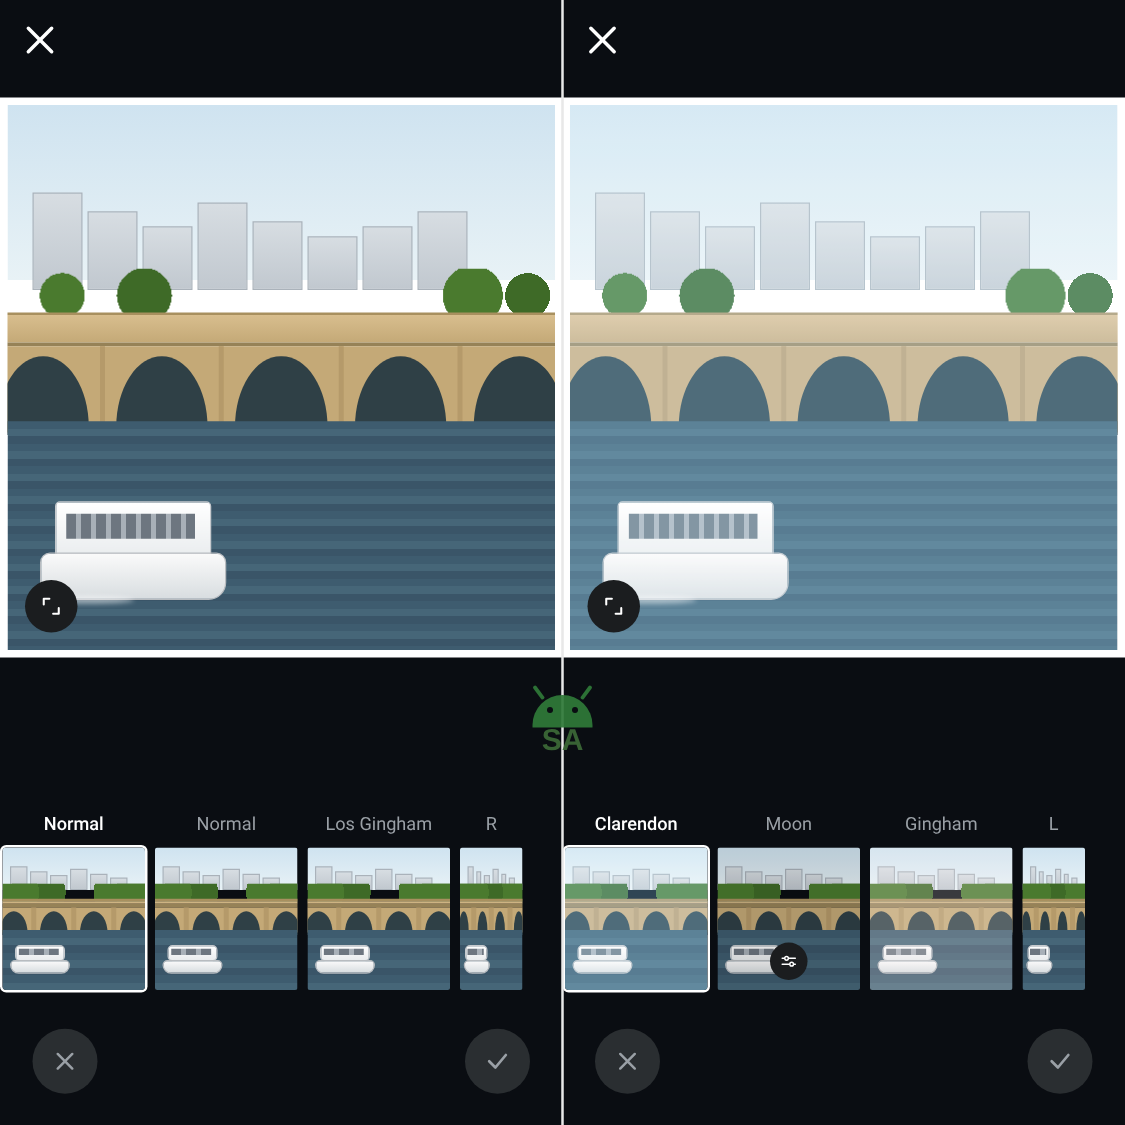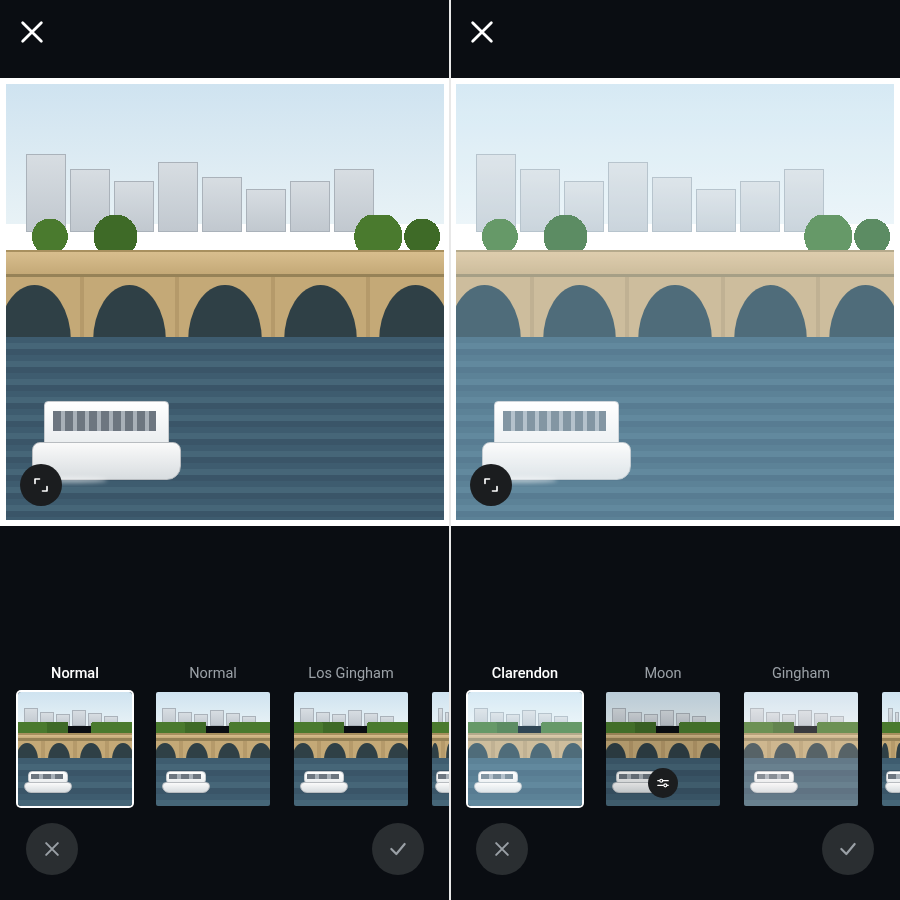--- a/index.html
+++ b/index.html
@@ -94,23 +94,23 @@
     z-index:4;
   }
   .expand-btn svg{width:18px;height:18px;}
 
   
   .strip{
     position:absolute;
     left:0; right:0; top:636px;
     height:170px;
     display:flex;
-    gap:24px;
-    padding-left:18px;
-    align-items:flex-end;
+    gap:8px;
+    padding-left:2px;
+    align-items:center;
   }
   .filter{
     width:114px;
     flex:none;
     text-align:center;
     cursor:pointer;
   }
   .filter.partial{ width:50px; }
   .flabel{
     font-size:14.5px;
@@ -562,13 +562,23 @@
           </svg>
       </div>
     </div>
   </div>
 
 </div>
 
 <div class="divider"></div>
 
 <div class="watermark">
+  <div class="wm-badge">
+    <svg viewBox="0 0 64 64">
+      <path d="M32 8 a24 24 0 0 1 24 24 v2 h-48 v-2 a24 24 0 0 1 24 -24 z" fill="#2f7a39"></path>
+      <line x1="16" y1="10" x2="10" y2="2" stroke="#2f7a39" stroke-width="3" stroke-linecap="round"></line>
+      <line x1="48" y1="10" x2="54" y2="2" stroke="#2f7a39" stroke-width="3" stroke-linecap="round"></line>
+      <circle cx="22" cy="20" r="2.4" fill="#0a0d12"></circle>
+      <circle cx="42" cy="20" r="2.4" fill="#0a0d12"></circle>
+      <text x="32" y="52" text-anchor="middle" font-family="Arial" font-weight="800" font-size="24" fill="#3c6a37">SA</text>
+    </svg>
+  </div>
 </div>
 
 </body></html>

